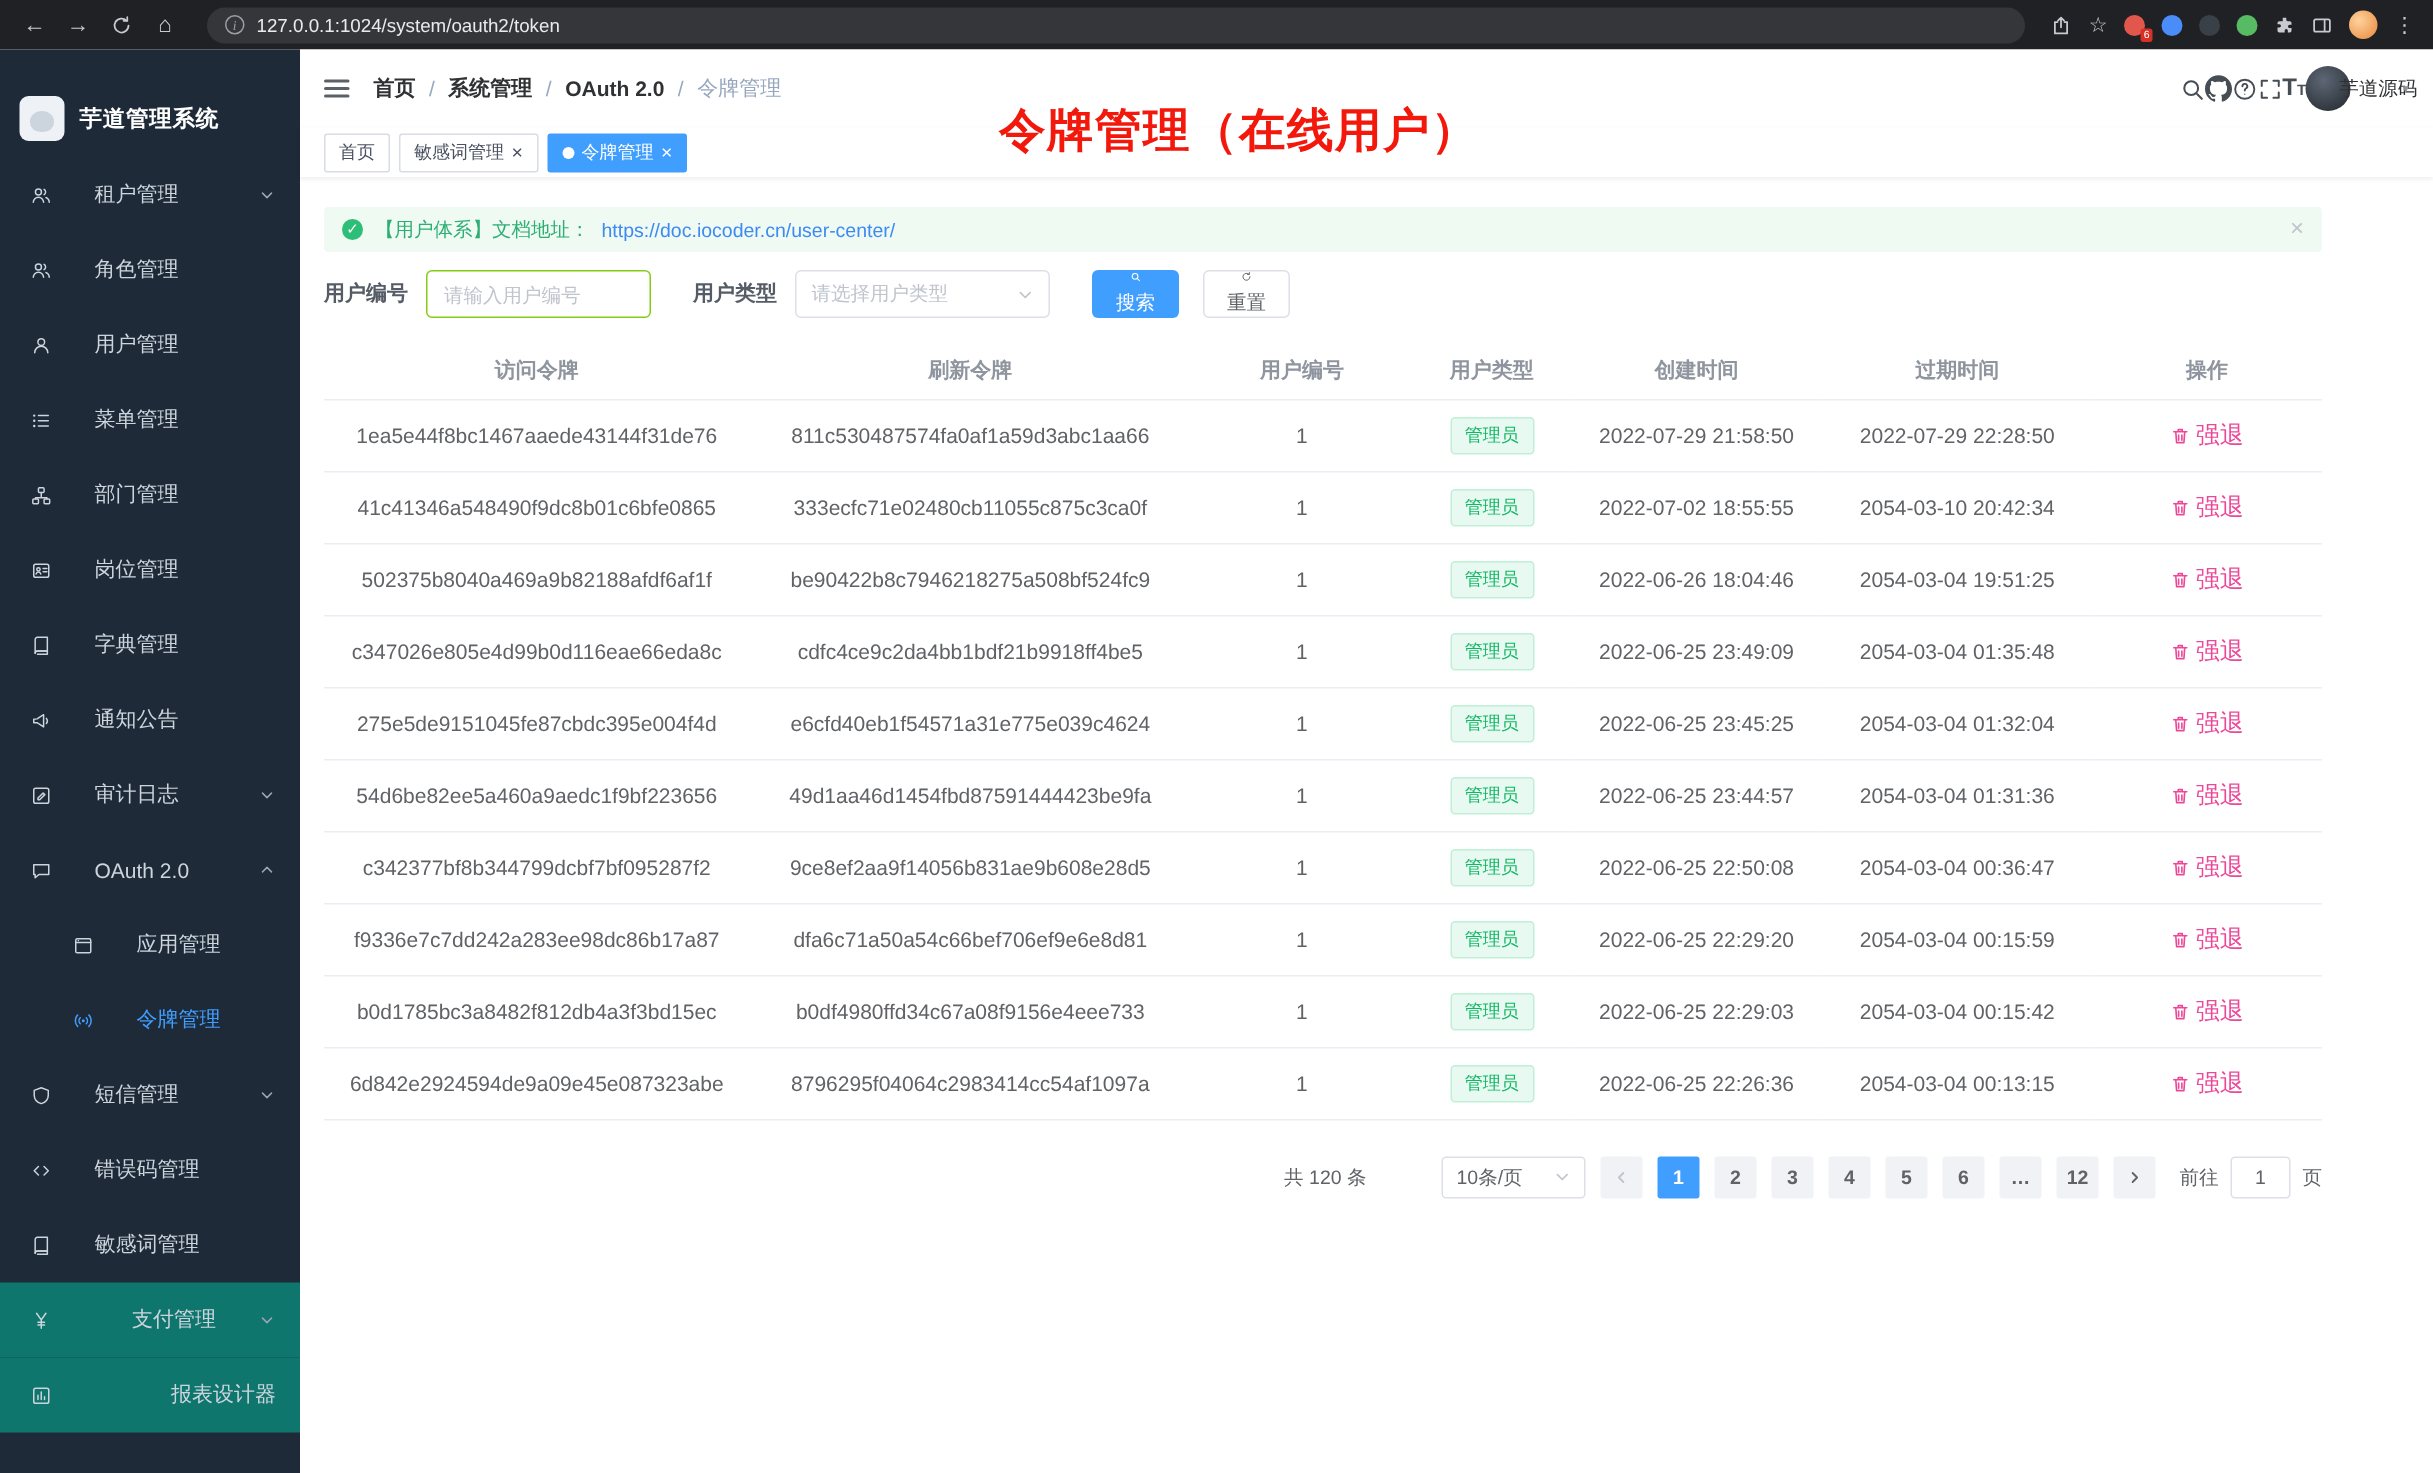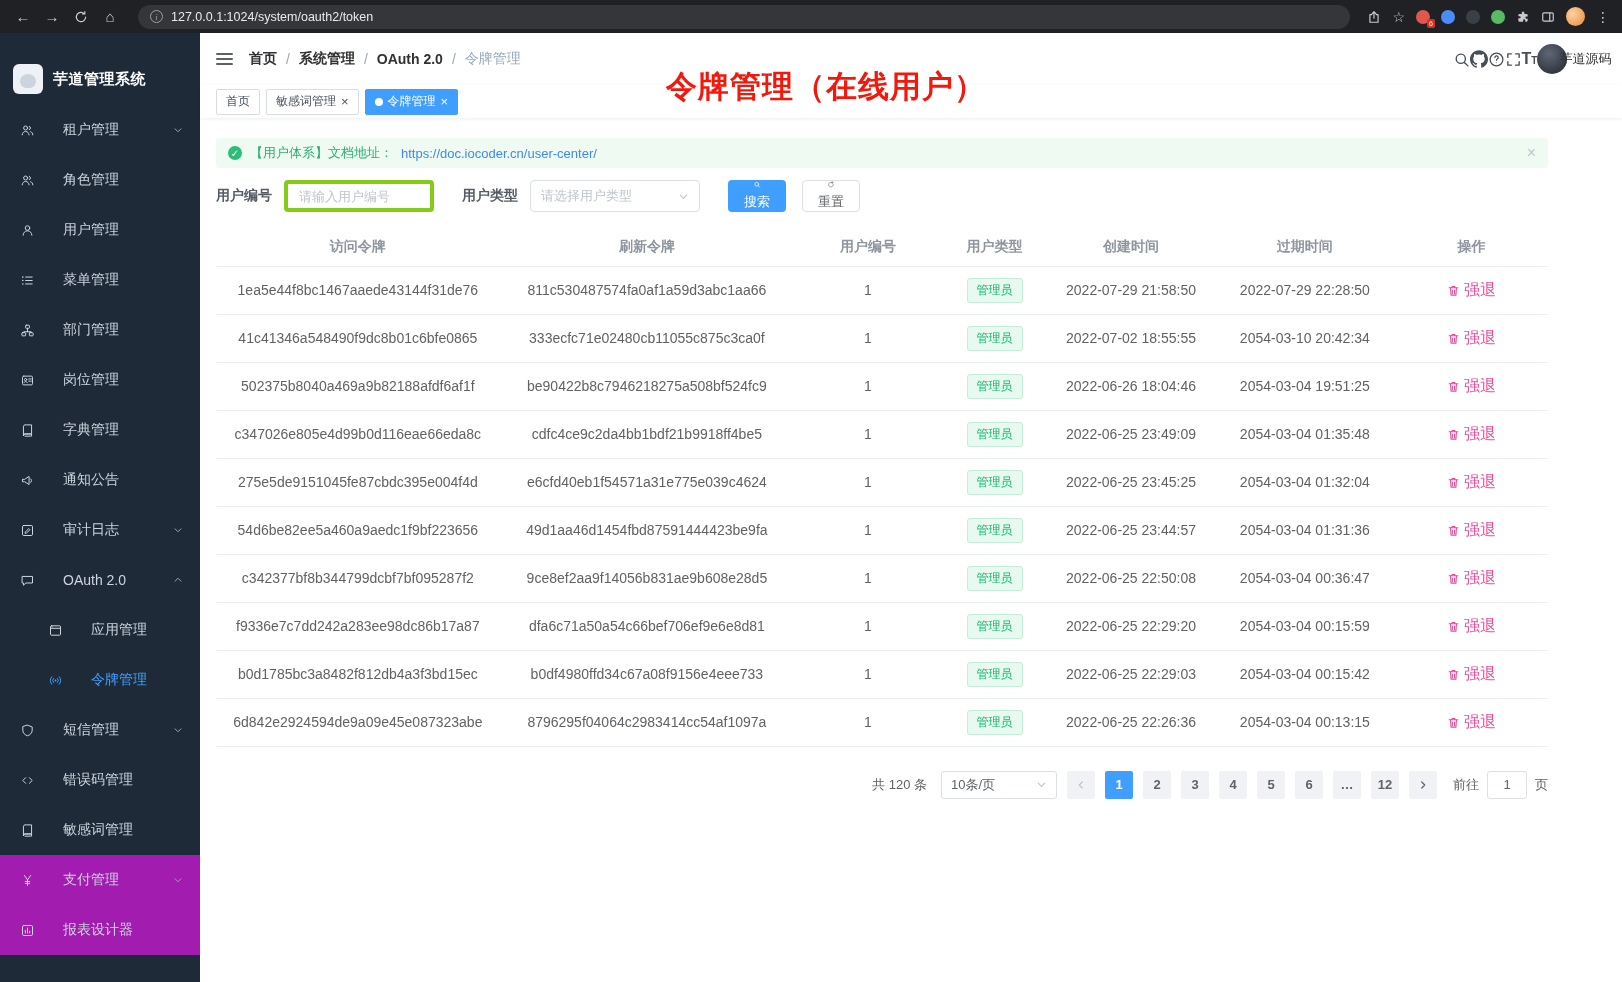--- a/index.html
+++ b/index.html
@@ -25,21 +25,21 @@
 
   .sidebar { width:200px; background:#1e2a38; flex-shrink:0; overflow:hidden; }
   .logo-row { height:52px; display:flex; align-items:center; gap:10px; padding:0 13px; cursor:pointer;margin-top:20px; }
   .logo-img { width:30px; height:30px; border-radius:6px; background:#eef1f5; position:relative; overflow:hidden; flex-shrink:0; }
   .logo-img::after { content:""; position:absolute; left:7px; top:10px; width:16px; height:14px; border-radius:50% 50% 45% 45%; background:#ccd5dd; }
   .logo-title { color:#fff; font-size:15px; font-weight:bold; letter-spacing:.5px; white-space:nowrap; }
   .menu-item { height:50px; display:flex; align-items:center; gap:28px; padding:0 16px 0 20px; font-size:14px; color:#ccd4dd; cursor:pointer; white-space:nowrap; }
   .menu-item .mi-label { flex:1; }
   .menu-item.sub { padding-left:48px; }
   .menu-item.active { color:#409eff; }
-  .menu-item.alt { background:#a21caf; }
+  .menu-item.alt { background:#0f766e;text-align:right; }
   .menu-chev { color:#9aa5b1; }
 
   .main { flex:1; display:flex; flex-direction:column; background:#fff; min-width:0; }
 
   
   .topbar { height:52px; display:flex; align-items:center; padding:0 16px; gap:16px; }
   .burger { display:flex; flex-direction:column; gap:3px; width:17px; cursor:pointer; }
   .burger i { height:2px; background:#5a6268; border-radius:1px; }
   .breadcrumb { display:flex; align-items:center; gap:9px; font-size:14px; color:#303133; }
   .breadcrumb .crumb { font-weight:600; cursor:pointer; }
@@ -64,36 +64,36 @@
   .content { flex:1; padding:20px 74px 0 16px; }
 
   .alert { height:30px; background:#eefaf2; border-radius:3px; display:flex; align-items:center; gap:8px; padding:0 12px; font-size:13px; }
   .check-circle { width:14px; height:14px; border-radius:50%; background:#2fbe77; color:#fff; font-size:10px; display:flex; align-items:center; justify-content:center; flex-shrink:0; }
   .alert-text { color:#2fae74; }
   .alert-link { color:#3d8af2; cursor:pointer; text-decoration:none; }
   .alert-close { margin-left:auto; color:#c0c4cc; font-size:16px; cursor:pointer; }
 
   .filter-row { margin-top:12px; display:flex; align-items:center; height:32px; }
   .f-label { font-size:14px; font-weight:700; color:#555c66; margin-right:12px; white-space:nowrap; }
-  .f-input { width:150px; height:32px; border:4px solid #84cc16; border-radius:4px; padding:0 11px; font-size:13px; color:#606266; outline:none; margin-right:28px; }
+  .f-input { width:150px; height:32px; border:1px solid #84cc16; border-radius:4px; padding:0 11px; font-size:13px; color:#606266; outline:none; margin-right:28px; }
   .f-input::placeholder { color:#bfc4cd; }
   .f-select { width:170px; height:32px; border:1px solid #dcdfe6; border-radius:4px; display:flex; align-items:center; justify-content:space-between; padding:0 10px; margin-right:28px; color:#bfc4cd; font-size:13px; cursor:pointer; }
   .btn { height:32px; border-radius:4px; display:inline-flex; align-items:center; gap:5px; font-size:13px; padding:0 15px; cursor:pointer; border:1px solid transparent; }
   .btn-search { background:#409eff; color:#fff; margin-right:16px; }
   .btn-reset { background:#fff; color:#606266; border-color:#dcdfe6; }
 
   table { width:100%; border-collapse:collapse; margin-top:16px; table-layout:fixed; }
   thead th { height:38px; font-size:14px; color:#8f959e; font-weight:700; text-align:center; border-bottom:1px solid #ebeef5; }
   tbody td { height:48px; font-size:14px; color:#606266; text-align:center; border-bottom:1px solid #ebeef5; overflow:hidden; white-space:nowrap; }
   .badge { display:inline-block; padding:3px 9px; font-size:12px; color:#12b866; background:#e7f9f0; border:1px solid #c0eed6; border-radius:3px; }
   .force-logout { color:#ec4899; font-size:16px; display:inline-flex; align-items:center; gap:4px; cursor:pointer; }
 
   .pagination { margin-top:24px; display:flex; justify-content:flex-end; align-items:center; gap:10px; font-size:13px; color:#606266; }
   .pg-total { margin-right:4px; }
-  .pg-size { width:116px; height:28px; border:1px solid #dcdfe6; border-radius:3px; display:flex; align-items:center; justify-content:space-between; padding:0 9px; color:#606266; cursor:pointer; }
+  .pg-size { width:96px; height:28px; border:1px solid #dcdfe6; border-radius:3px; display:flex; align-items:center; justify-content:space-between; padding:0 9px; color:#606266; cursor:pointer;margin-left:36px; }
   .pg-pages { display:flex; align-items:center; gap:10px; }
   .pg-btn { min-width:28px; height:28px; padding:0 4px; background:#f0f2f5; border-radius:2px; display:inline-flex; align-items:center; justify-content:center; font-weight:600; cursor:pointer; color:#606266; }
   .pg-btn.active { background:#409eff; color:#fff; }
   .pg-btn.prev { color:#c0c4cc; }
   .pg-jump { display:flex; align-items:center; gap:8px; margin-left:6px; }
   .pg-input { width:40px; height:28px; border:1px solid #dcdfe6; border-radius:3px; text-align:center; font-size:13px; color:#606266; outline:none; }
 
   .annotation { position:absolute; left:666px; top:66px; font-size:31px; font-weight:700; color:#f2190c; letter-spacing:1px; z-index:10; white-space:nowrap; }
 </style>
 </head>

